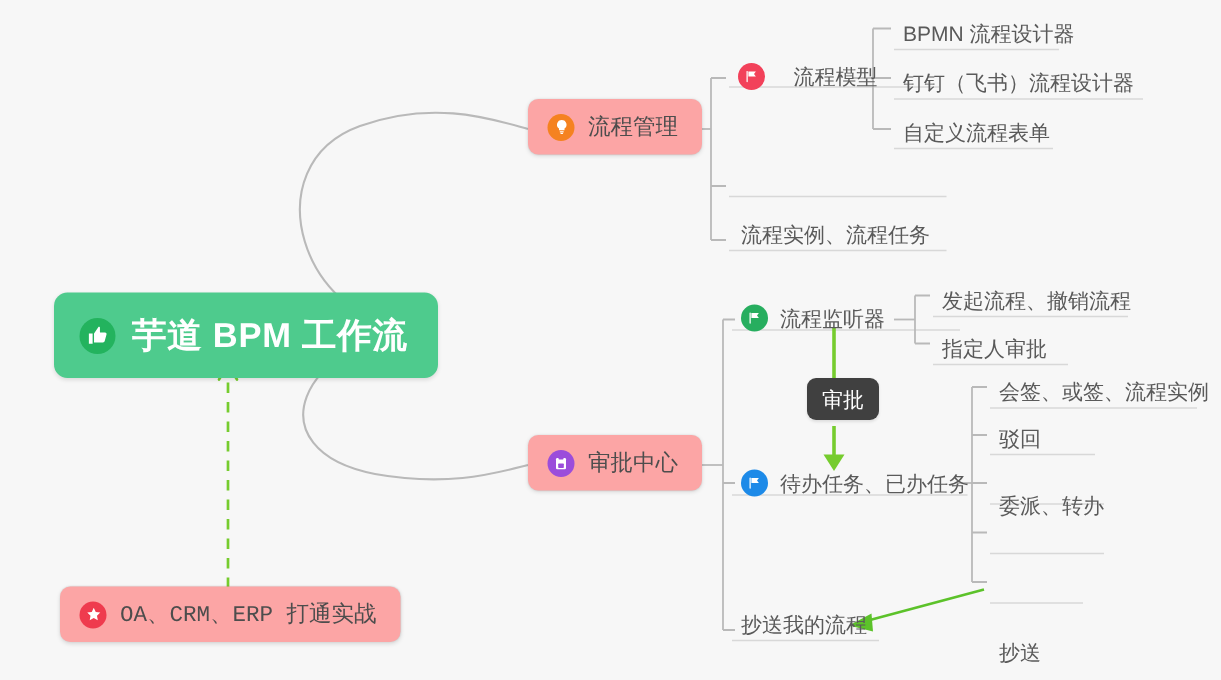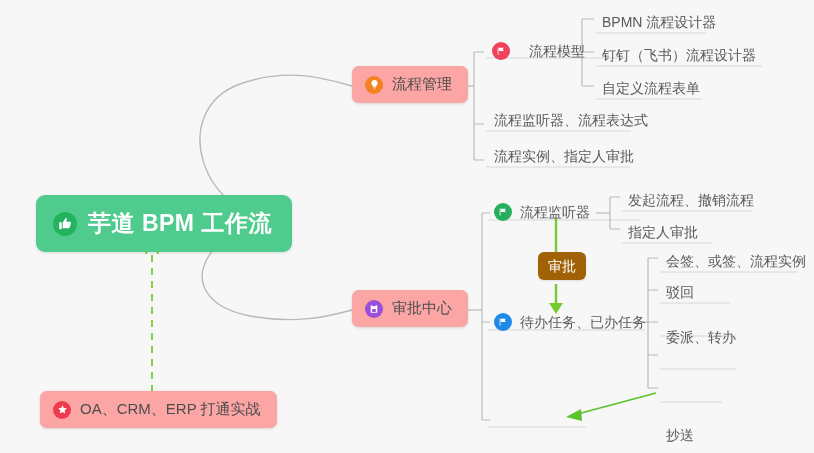--- a/index.html
+++ b/index.html
@@ -84,21 +84,21 @@
     padding: 2px 6px 4px 4px;
     color: #5a5a5a;
     font-size: 14px;
     white-space: nowrap;
     line-height: 18px;
   }
 
   
   .pill {
     position: absolute;
-    background: #a16207;
+    background: #404040;
     color: #ffffff;
     font-size: 14px;
     border-radius: 6px;
     padding: 6px 10px;
     line-height: 16px;
     white-space: nowrap;
     box-shadow: 0 1px 2px rgba(0,0,0,0.10);
     text-align: center;
   }
 
@@ -186,21 +186,21 @@
       <span class="icon big ic-root-green">
         <svg width="15" height="15" viewBox="0 0 24 24" fill="#ffffff">
           <path d="M2 10h4v11H2z"></path>
           <path d="M7.5 10.2 12 3.4c.5-.8 1.8-.5 1.8.5V9h5.4c1.1 0 1.9 1 1.6 2.1l-1.9 7c-.2.9-1 1.5-1.9 1.5H7.5z"></path>
         </svg>
       </span>
       <span class="label">芋道 BPM 工作流</span>
     </div>
   </div>
 
-  <div class="node" style="left:40px; top:391px;">
+  <div class="node" style="left:40px; top:391px;font-family:Liberation Mono, monospace;">
     <div class="card">
       <span class="icon ic-star-red">
         <svg width="11" height="11" viewBox="0 0 24 24" fill="#ffffff">
           <path d="M12 2.6l2.9 6 6.6.9-4.8 4.6 1.2 6.5L12 17.5 6.1 20.6l1.2-6.5L2.5 9.5l6.6-.9z"></path>
         </svg>
       </span>
       <span class="label">OA、CRM、ERP 打通实战</span>
     </div>
   </div>
 
@@ -230,25 +230,22 @@
   <div class="leaf" style="left:596px; top:11px;">
     <span>BPMN 流程设计器</span>
   </div>
   <div class="leaf" style="left:596px; top:44px;">
     <span>钉钉（飞书）流程设计器</span>
   </div>
   <div class="leaf" style="left:596px; top:77px;">
     <span>自定义流程表单</span>
   </div>
 
-  <div class="leaf" style="left:488px; top:109px;">
-    <span>流程监听器、流程表达式</span>
-  </div>
   <div class="leaf" style="left:488px; top:145px;">
-    <span>流程实例、指定人审批</span>
+    <span>流程实例、流程任务</span>
   </div>
 
   <div class="node" style="left:352px; top:290px;">
     <div class="card">
       <span class="icon ic-purple">
         <svg width="10" height="10" viewBox="0 0 24 24" fill="#ffffff">
           <rect x="4" y="3" width="16" height="18" rx="2"></rect>
           <rect x="8" y="1.5" width="8" height="4" rx="1.2" fill="#9b4ddb"></rect>
           <rect x="7.5" y="12" width="9" height="7" rx="1" fill="#9b4ddb"></rect>
         </svg>
@@ -290,18 +287,21 @@
   <div class="leaf" style="left:660px; top:281px;">
     <span>驳回</span>
   </div>
   <div class="leaf" style="left:660px; top:314px;margin-top:12px;">
     <span>委派、转办</span>
   </div>
   <div class="leaf" style="left:660px; top:380px;margin-top:44px;">
     <span>抄送</span>
   </div>
 
+  <div class="leaf" style="left:488px; top:405px;">
+    <span>抄送我的流程</span>
+  </div>
 
   <div class="pill" style="left:538px; top:252px;">
     <span>审批</span>
   </div>
 
 </div>
 
 </body></html>

